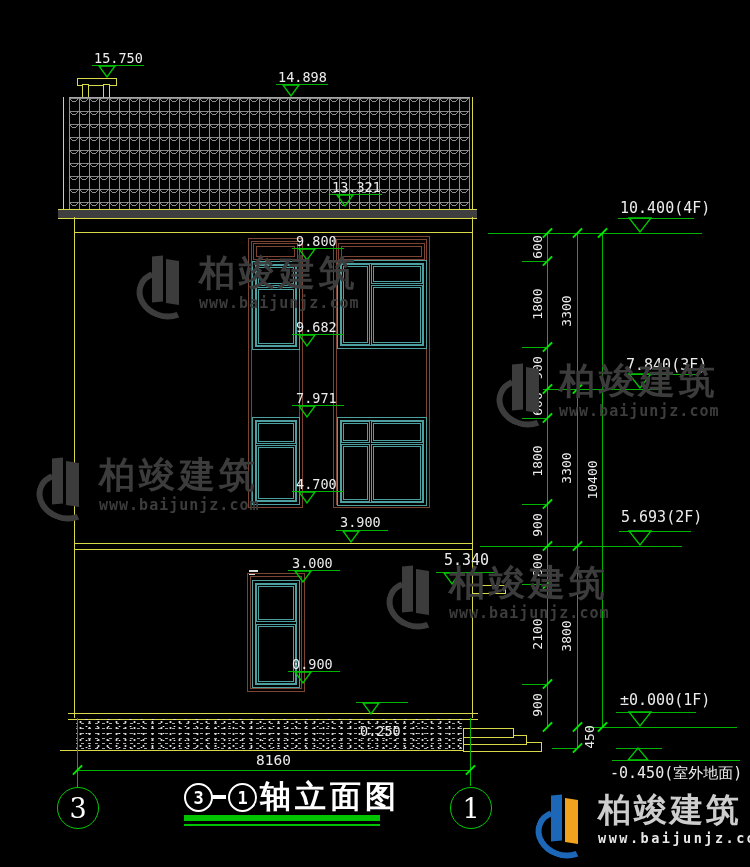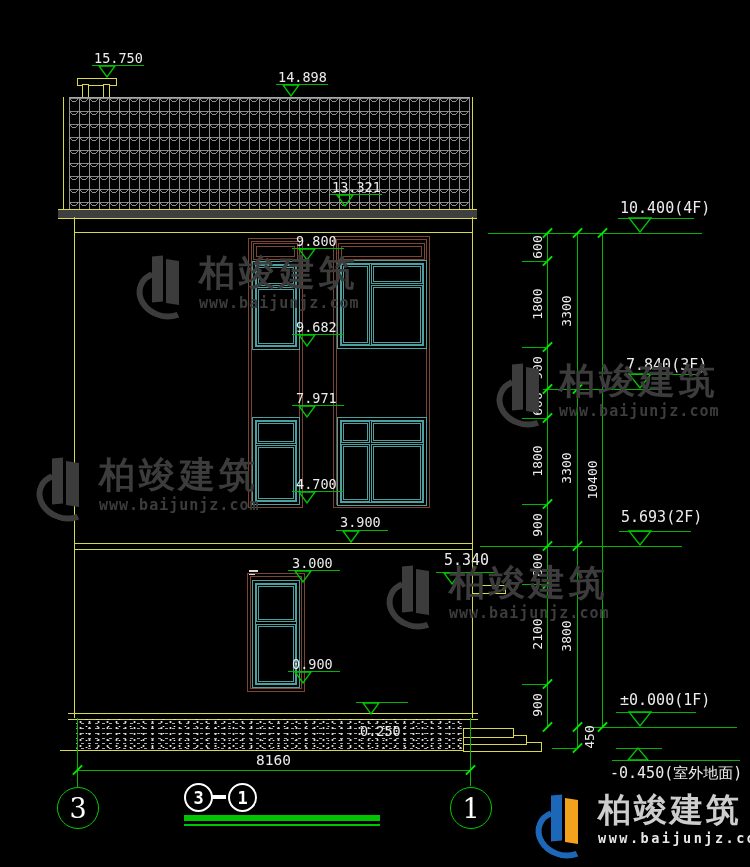--- a/index.html
+++ b/index.html
@@ -308,20 +308,21 @@
       <span>1</span>
     </div>
 
   <div class="tcirc" style="left:184px;top:783px;">
       <span>3</span>
     </div>
   <div class="tdash" style="left:212px;top:795px;width:14px;height:4px;"></div>
   <div class="tcirc" style="left:228px;top:783px;">
       <span>1</span>
     </div>
+  <div class="ttext" style="left:260px;top:776px;">轴立面图</div>
   <div class="ubar" style="left:184px;top:815px;width:196px;height:6px;"></div>
   <div class="ubar" style="left:184px;top:824px;width:196px;height:2px;"></div>
 
   <div class="wm logo" style="left:535px;top:793px;">
     <span class="mk">
         <span class="sw"></span>
         <span class="b1"></span>
         <span class="b2"></span>
       </span>
     <span>

